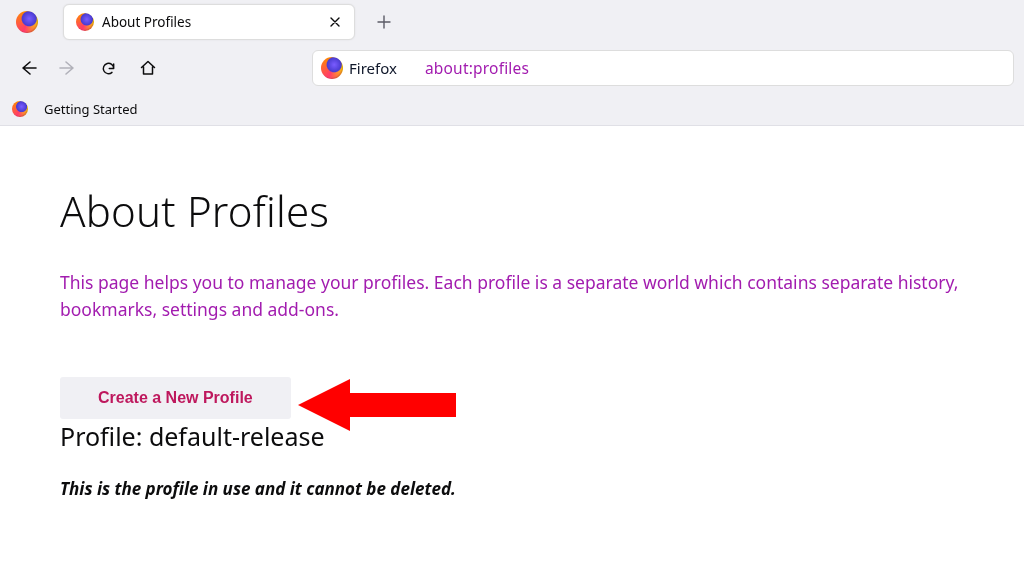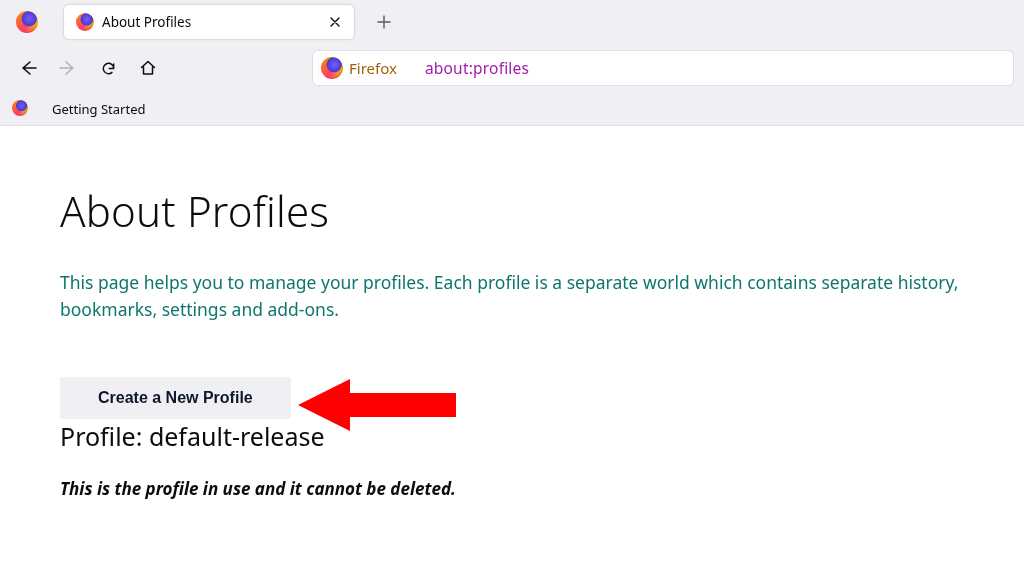--- a/index.html
+++ b/index.html
@@ -62,54 +62,54 @@
       height:36px;
       margin-left: 142px;
       padding: 0 8px 0 4px;
     }
     .identity {
       display:flex; align-items:center; gap:6px;
       padding: 2px 10px 2px 4px;
       border-right: 0;
     }
     .identity .favicon { width:22px; display:flex; align-items:center; }
-    .identity .lbl { font-size:15px; color:#a16207; padding-right:4px;}
+    .identity .lbl { font-size:15px; color:#0f172a; padding-right:4px;}
     .urltext { margin-left:14px; font-size:15.5px; color:#a21caf; letter-spacing:.2px; }
 
     .bookmarksbar {
       display:flex; align-items:center;
       height: 34px;
       padding: 0 12px;
       border-bottom: 1px solid #e0e0e6;
     }
-    .bookmark { display:flex; align-items:flex-start; gap:24px; font-size:13px; color:#0c0c0d; }
+    .bookmark { display:flex; align-items:center; gap:16px; font-size:13px; color:#0c0c0d; }
 
     
     .page {
       padding: 56px 0 0 60px;
       color:#0c0c0d;
     }
     .page h1 {
       font-weight: 300;
       font-size: 42px;
       letter-spacing: .2px;
       margin-bottom: 30px;
     }
     .page .lead {
       font-size: 17.5px;
       line-height: 1.55;
-      color:#0f766e;
+      color:#a21caf;
       max-width: 960px;
     }
     .create-btn {
       margin-top: 54px;
       display:inline-block;
       font-size: 16px;
       font-weight: 600;
-      color:#0f172a;
+      color:#be185d;
       background:#f0f0f4;
       border:none;
       padding: 12px 38px;
       border-radius: 3px;
     }
     .page h2 {
       font-size: 25px;
       font-weight: 400;
     }
     .inuse {

